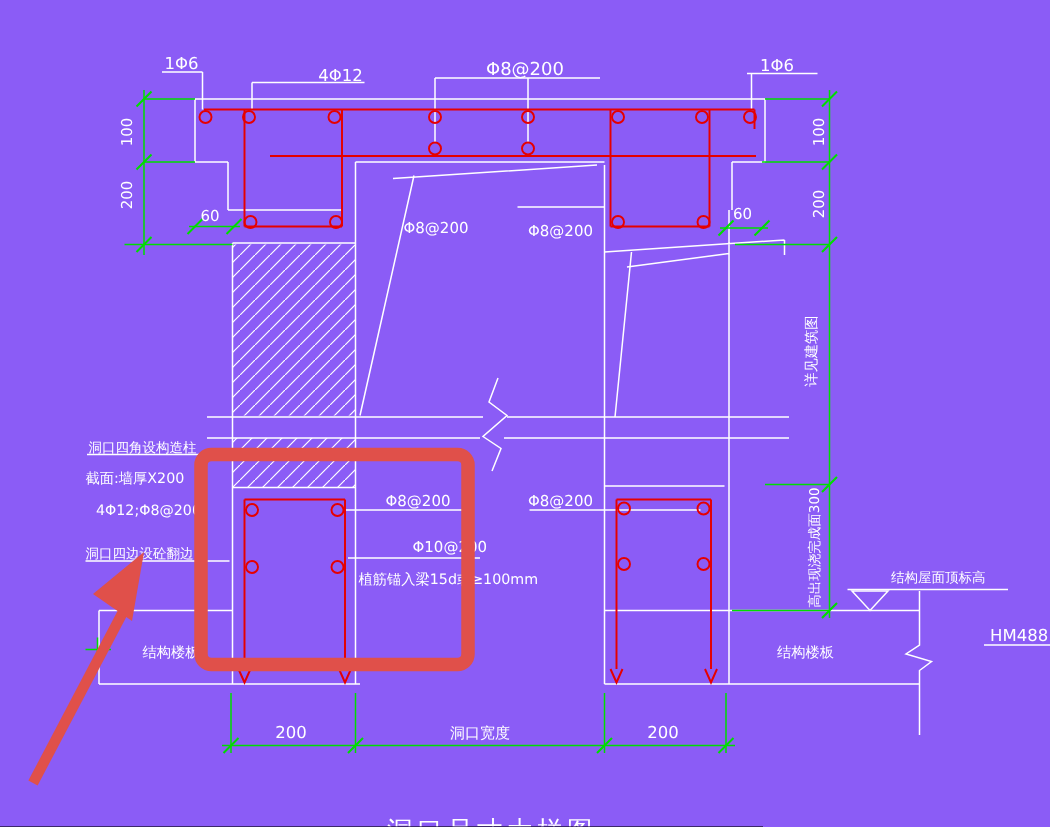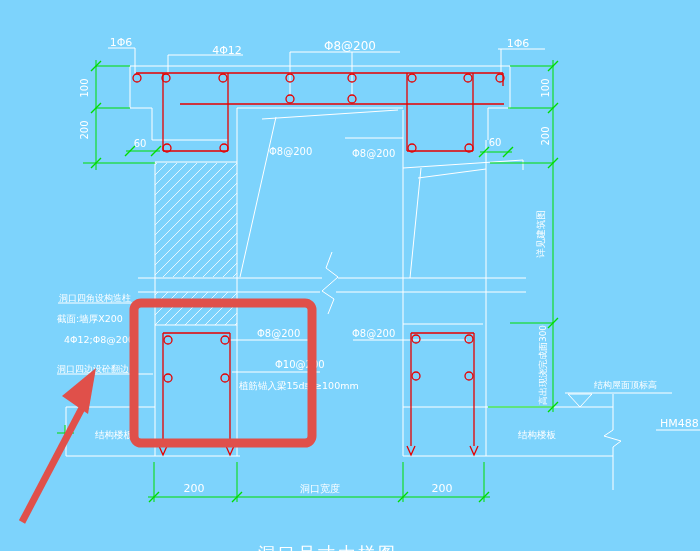--- a/index.html
+++ b/index.html
@@ -1,16 +1,16 @@
 <!DOCTYPE html>
 <html><head>
 <meta charset="utf-8">
 <style>
   html,body{margin:0;padding:0;background:#000;}
-  .screen{position:relative;width:700px;height:551px;background:#7dd3fc;overflow:hidden;
+  .screen{position:relative;width:700px;height:551px;background:#8b5cf6;overflow:hidden;
           font-family:"DejaVu Sans",sans-serif;}
   svg{display:block}
   text{font-family:"DejaVu Sans",sans-serif;}
 </style>
 </head>
 <body>
 
 <div class="screen">
 <svg width="700" height="551" viewBox="0 0 700 551" xmlns="http://www.w3.org/2000/svg">
 

